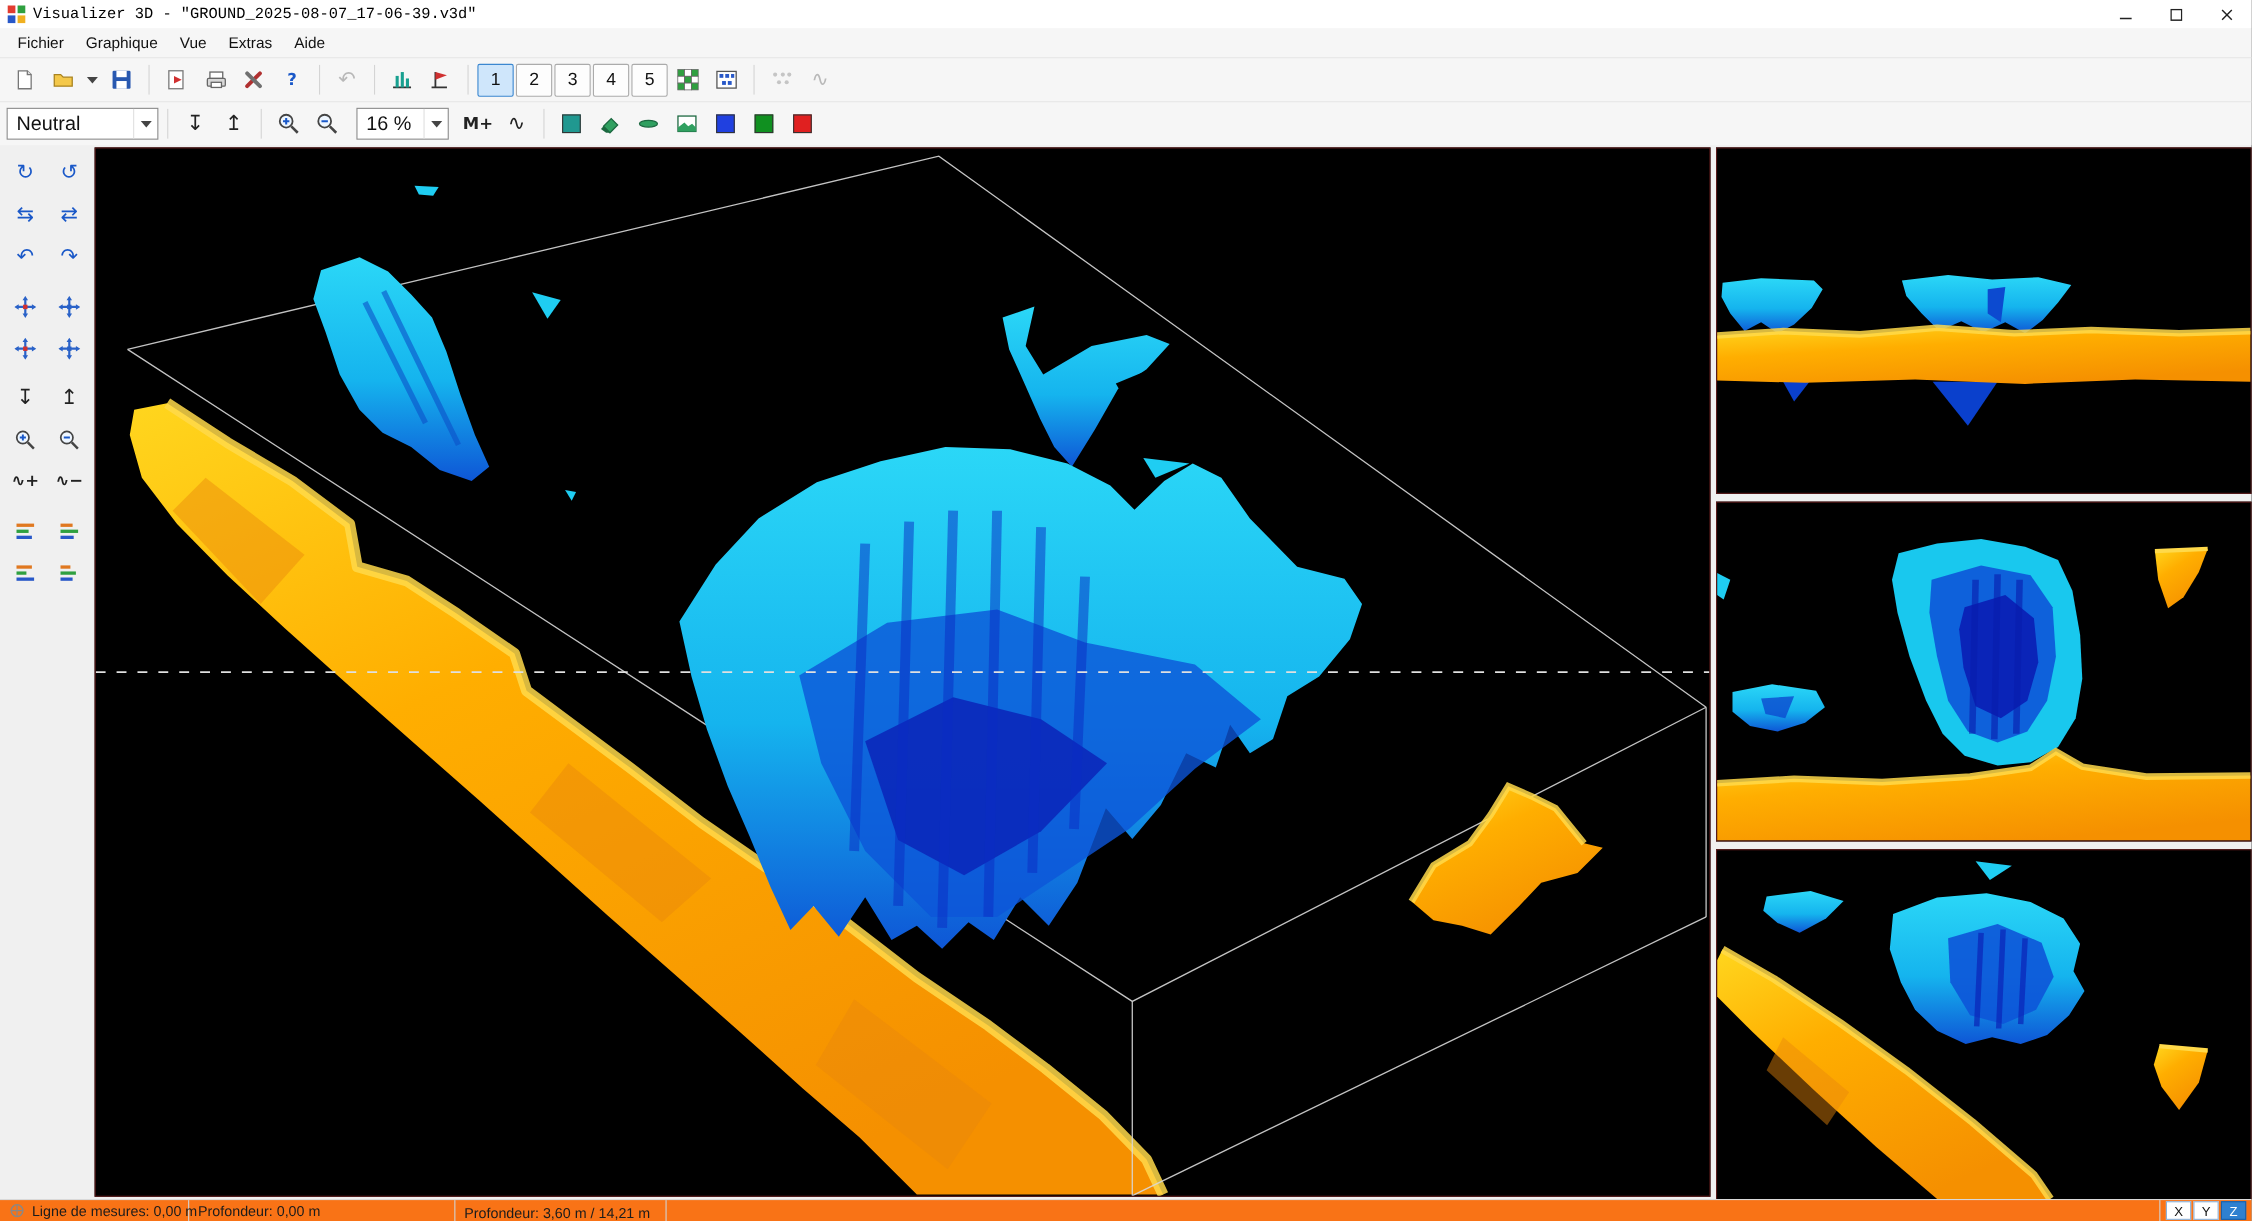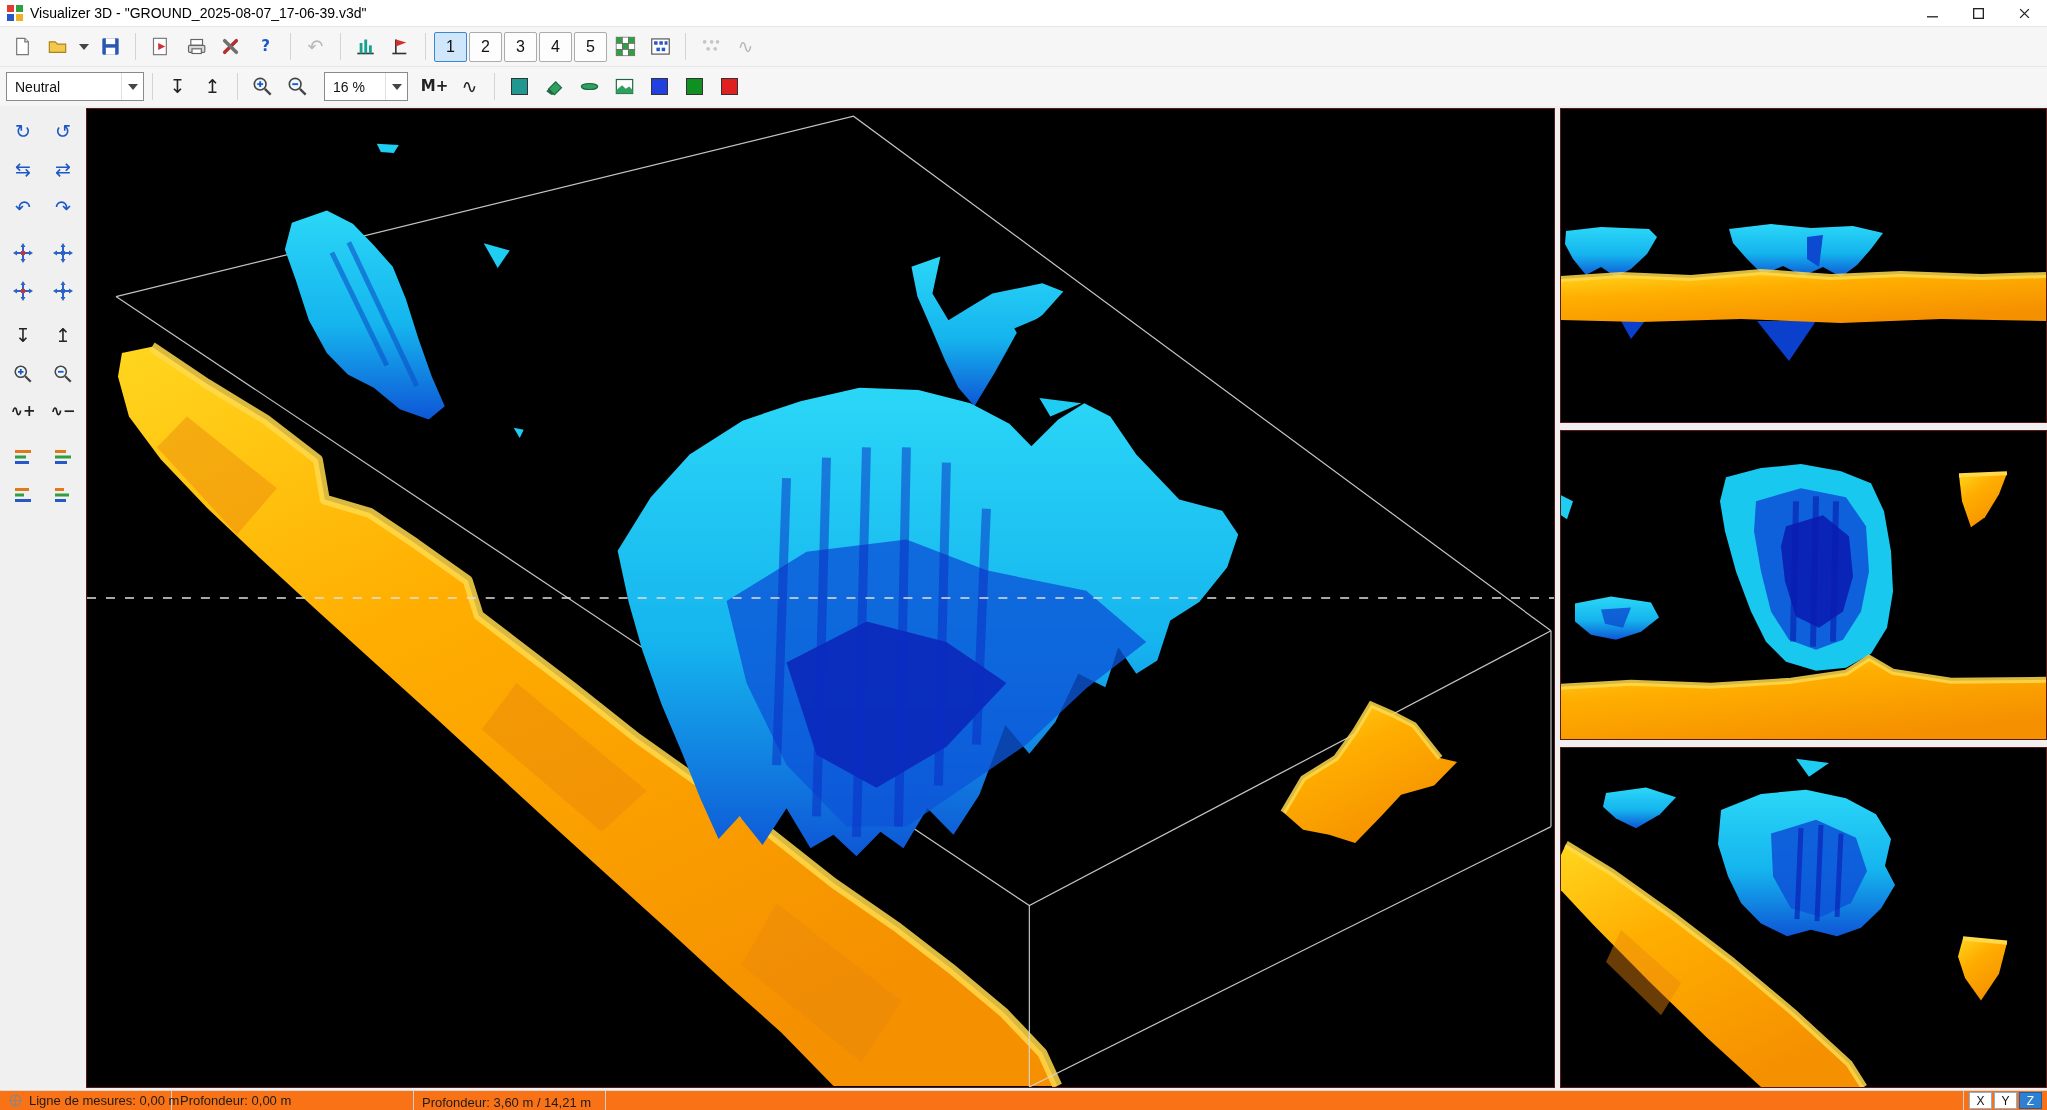--- a/index.html
+++ b/index.html
@@ -1,21 +1,21 @@
 <!DOCTYPE html>
 <html><head>
 <meta charset="utf-8">
 <style>
   * { box-sizing: border-box; margin: 0; padding: 0; }
   html,body { width:2047px; height:1110px; overflow:hidden; }
   body { font-family:"Liberation Sans", sans-serif; background:#f0f0f0; color:#111; font-size:15px; }
   .window { display:flex; flex-direction:column; width:100%; height:100%; }
 
   
-  .titlebar { height:26px; background:#ffffff; display:flex; align-items:center; padding-left:6px; }
+  .titlebar { height:26px; background:#ffffff; display:flex; align-items:center; padding-left:6px;font-family:Liberation Mono, monospace; }
   .app-icon { width:18px; height:18px; margin-right:6px; display:flex; }
   .title-text { font-size:14px; color:#000; }
   .win-controls { margin-left:auto; display:flex; height:100%; }
   .win-btn { width:46px; height:100%; display:flex; align-items:center; justify-content:center; background:transparent; border:none; }
   .win-btn svg { width:11px; height:11px; }
 
   
   .menubar { height:26px; background:#f6f6f6; display:flex; align-items:center; padding-left:6px; }
   .menu-item { padding:3px 10px; font-size:14px; color:#111; }
 
@@ -24,21 +24,21 @@
   .tbtn { width:33px; height:32px; display:flex; align-items:center; justify-content:center; background:transparent; border:1px solid transparent; border-radius:2px; }
   .tbtn svg { width:21px; height:21px; }
   .tbtn.disabled { opacity:.38; }
   .sep { width:1px; height:27px; background:#d4d4d4; margin:0 6px; }
   .glyph { font-family:"DejaVu Sans", sans-serif; font-size:19px; line-height:1; color:#1a58c8; }
   .glyph.dark { color:#222; }
   .glyph.gray { color:#555; }
   .glyph.small { font-size:15px; font-weight:bold; }
   .view-btn { width:33px; height:30px; display:flex; align-items:center; justify-content:center; background:#fdfdfd; border:1px solid #ababab; border-radius:2px; font-size:16px; color:#111; }
   .view-btn.active { background:#cfe6fb; border-color:#3b87d0; }
-  .combo { height:29px; background:#fff; border:1px solid #8a8a8a; display:flex; align-items:center; padding-left:8px; font-size:14px; position:relative; }
+  .combo { height:29px; background:#fff; border:1px solid #8a8a8a; display:flex; align-items:center; padding-left:8px; font-size:18px; position:relative; }
   .combo .val { flex:1; }
   .combo .arrow-box { width:22px; height:100%; display:flex; align-items:center; justify-content:center; border-left:1px solid #e0e0e0; }
   .tri-down { width:0; height:0; border-left:5px solid transparent; border-right:5px solid transparent; border-top:6px solid #444; }
   .drop-btn { width:16px; height:32px; display:flex; align-items:center; justify-content:center; background:transparent; border:none; }
   .swatch { width:17px; height:17px; border:1px solid #333; }
 
   
   .content { flex:1; display:flex; padding-top:2px; min-height:0; }
   .side-toolbar { width:86px; padding:8px 4px; display:grid; grid-template-columns:34px 34px; gap:7px 6px; align-content:start; justify-content:center; }
   .sbtn { width:34px; height:31px; display:flex; align-items:center; justify-content:center; background:transparent; border:1px solid transparent; }
@@ -106,20 +106,27 @@
           </svg>
         </button>
       <button class="win-btn">
           <svg viewBox="0 0 10 10">
             <path d="M1 1 L9 9 M9 1 L1 9" stroke="#222" stroke-width="1.2"></path>
           </svg>
         </button>
     </div>
   </div>
 
+  <div class="menubar">
+    <span class="menu-item">Fichier</span>
+    <span class="menu-item">Graphique</span>
+    <span class="menu-item">Vue</span>
+    <span class="menu-item">Extras</span>
+    <span class="menu-item">Aide</span>
+  </div>
 
   <div class="toolbar">
     <button class="tbtn">
       <svg viewBox="0 0 18 18">
           <path d="M4 2 H11 L14 5 V16 H4 Z" fill="#fff" stroke="#777"></path>
           <path d="M11 2 L11 5 H14" fill="#ddd" stroke="#777"></path>
         </svg>
     </button>
     <button class="tbtn">
       <svg viewBox="0 0 18 18">

